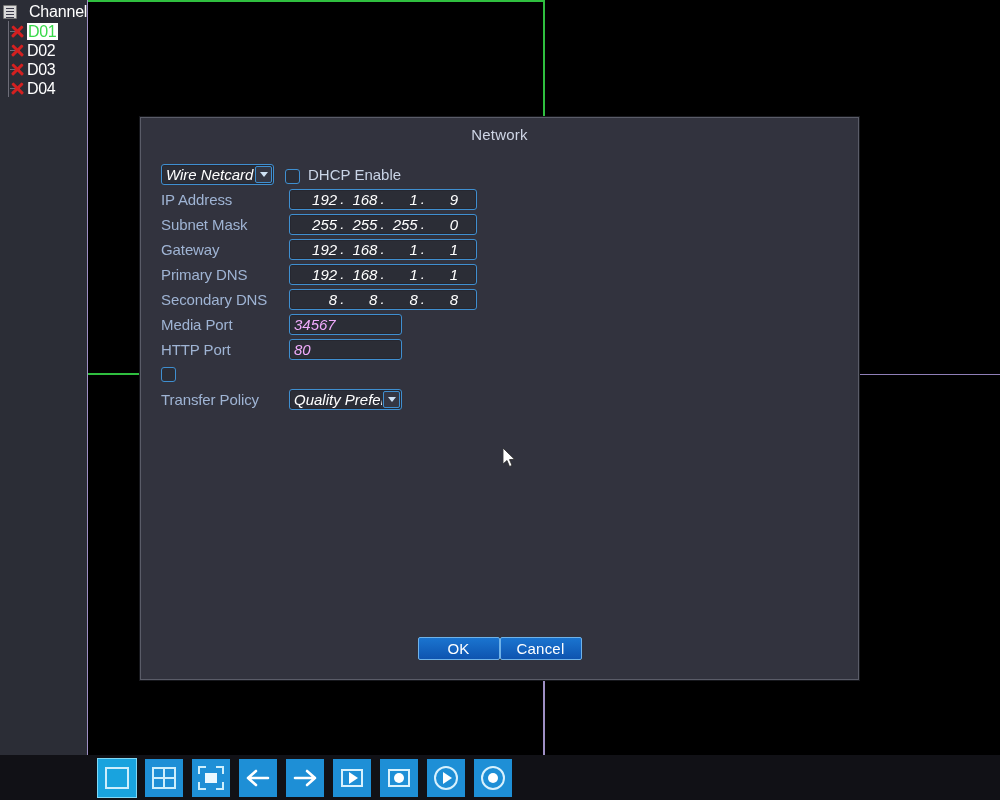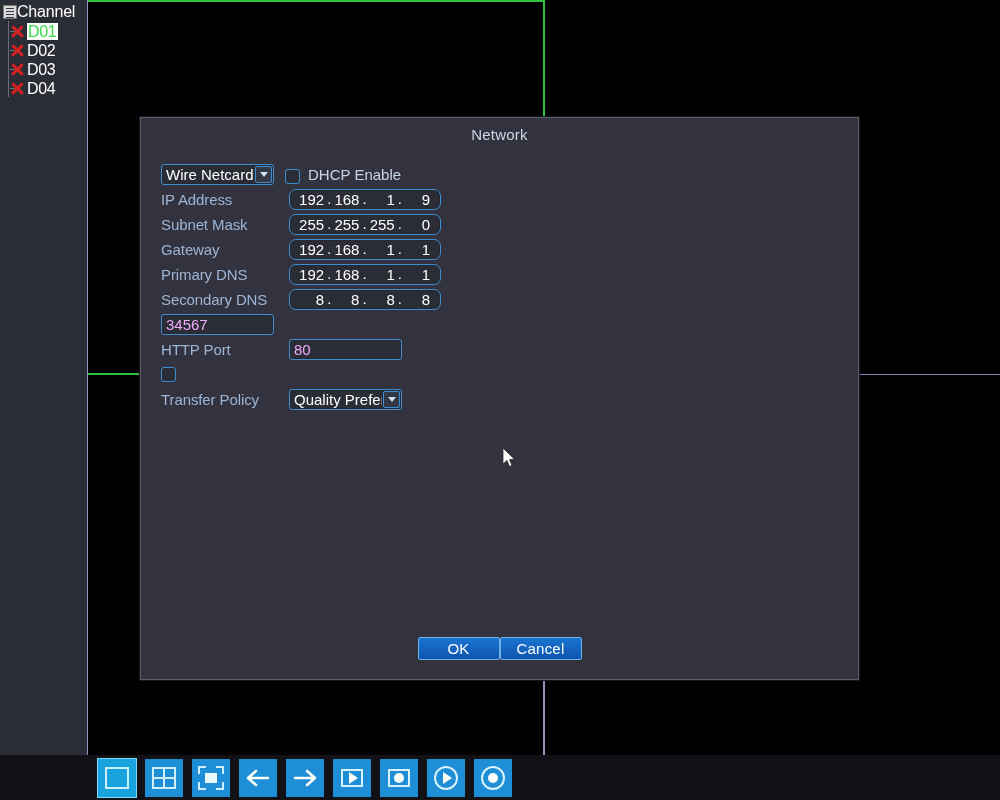--- a/index.html
+++ b/index.html
@@ -19,21 +19,21 @@
   .sel-h { background:#2fbf3f; }
   .pur-v { background:#9e8fc4; }
   .pur-h { background:#8f7fb8; }
 
   
   .channel-panel {
     position:absolute; left:0; top:0; width:88px; height:755px;
     background:#2b2d36; border-right:1px solid #9e8fc4;
   }
   .channel-header {
-    display:flex; align-items:center; gap:0;
+    display:flex; align-items:center; gap:12px;
     padding:2px 0 0 3px; height:21px;
   }
   .ch-book-icon {
     width:14px; height:14px; background:#d8d8d8; border:1px solid #7a7a7a;
     position:relative; flex:none; border-radius:1px;
   }
   .ch-book-icon::before {
     content:""; position:absolute; left:2px; top:2px; right:2px; height:1px;
     background:#3a3a4a; box-shadow:0 3px 0 #3a3a4a, 0 6px 0 #3a3a4a, 0 9px 0 #3a3a4a;
   }
@@ -71,26 +71,27 @@
   .f-label {
     width:128px; color:#9fb4d4; font-size:15px; letter-spacing:-.1px;
     line-height:25px; white-space:nowrap;
   }
 
   
   .fbox {
     background:#2b2d36; border:1px solid #3f8fd0; border-radius:3px;
     height:21px; display:flex; align-items:center;
     box-shadow:inset 0 0 0 1px #262730;
+    font-style:italic;
   }
   .txtfield { width:113px; padding:0 4px; }
   .txtfield span { color:#f0abfc; font-size:15px; line-height:19px; }
 
   
-  .ipfield { width:152px; padding:0 8px;border-radius:7px; }
+  .ipfield { width:188px; padding:0 16px; }
   .ip-oct {
     flex:1; text-align:right; color:#ffffff; font-size:15px; line-height:19px;
     padding-right:2px;
   }
   .ip-dot { color:#ffffff; font-size:15px; line-height:19px; padding:0 2px 3px 1px; }
 
   
   .selbox { width:113px; position:relative; padding:0 0 0 4px; }
   .selbox .sel-text {
     color:#ffffff; font-size:15px; line-height:19px; white-space:nowrap;
@@ -273,20 +274,21 @@
             <span class="ip-dot">.</span>
           <span class="ip-oct">8</span>
             <span class="ip-dot">.</span>
           <span class="ip-oct">8</span>
             <span class="ip-dot">.</span>
           <span class="ip-oct">8</span>
         </div>
       </div>
 
       <div class="form-row">
+        <span class="f-label">Media Port</span>
         <div class="fbox txtfield">
           <span>34567</span>
         </div>
       </div>
 
       <div class="form-row">
         <span class="f-label">HTTP Port</span>
         <div class="fbox txtfield">
           <span>80</span>
         </div>

